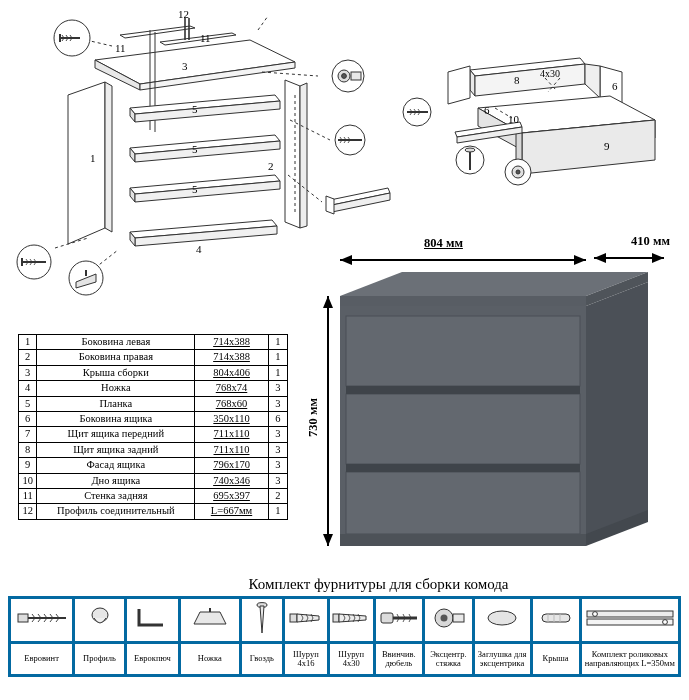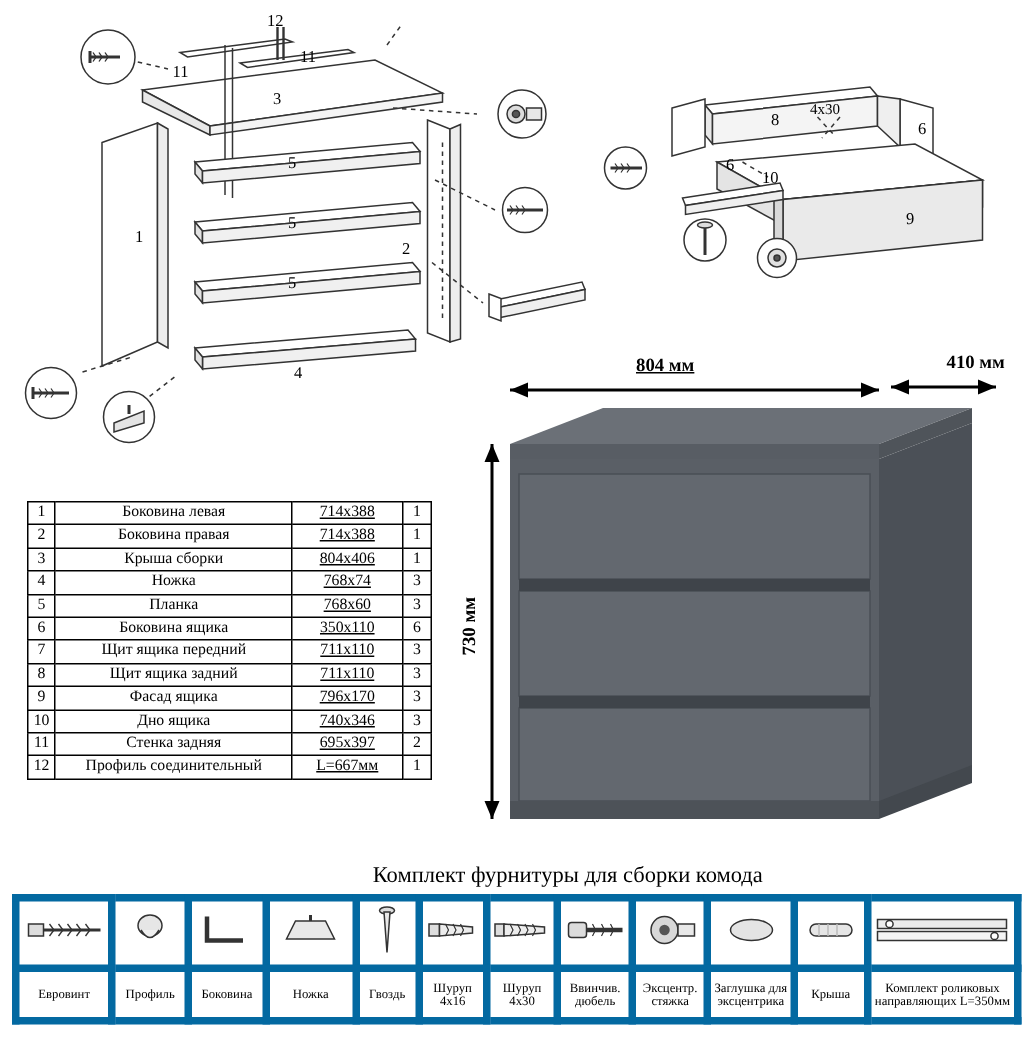--- a/index.html
+++ b/index.html
@@ -49,21 +49,21 @@
   
   #kit-title{
     left:0;right:0;top:576px;width:689px;text-align:center;
     font-size:15px;font-family:"Liberation Serif",serif;padding-left:34px;
   }
   #kit-table{
     left:8px;top:596px;width:673px;
     border-collapse:collapse;
     font-family:"Liberation Serif",serif;
   }
-  #kit-table td{border:5px solid #0369a1;text-align:center;vertical-align:middle;}
+  #kit-table td{border:3px solid #0369a1;text-align:center;vertical-align:middle;}
   #kit-table tr.icons td{height:40px;}
   #kit-table tr.names td{height:28px;font-size:8.5px;line-height:9.5px;padding:1px;}
   #kit-table tr.counts td{height:24px;font-size:15px;font-weight:bold;}
 </style>
 </head>
 <body>
 
 <div class="wrap">
 
   <div class="abs" id="exploded">
@@ -393,21 +393,21 @@
               <rect x="2" y="6" width="86" height="6" fill="#ececec" stroke="#333"></rect>
               <rect x="2" y="14" width="86" height="6" fill="#f4f4f4" stroke="#333"></rect>
               <circle cx="10" cy="9" r="2.4" fill="#fff" stroke="#333"></circle>
               <circle cx="80" cy="17" r="2.4" fill="#fff" stroke="#333"></circle>
             </svg>
         </td>
       </tr>
       <tr class="names">
         <td>Евровинт</td>
         <td>Профиль</td>
-        <td>Боковина</td>
+        <td>Еврокпюч</td>
         <td>Ножка</td>
         <td>Гвоздь</td>
         <td>Шуруп 4х16</td>
         <td>Шуруп 4х30</td>
         <td>Ввинчив. дюбель</td>
         <td>Эксцентр. стяжка</td>
         <td>Заглушка для эксцентрика</td>
         <td>Крыша</td>
         <td>Комплект роликовых направляющих L=350мм</td>
       </tr>

